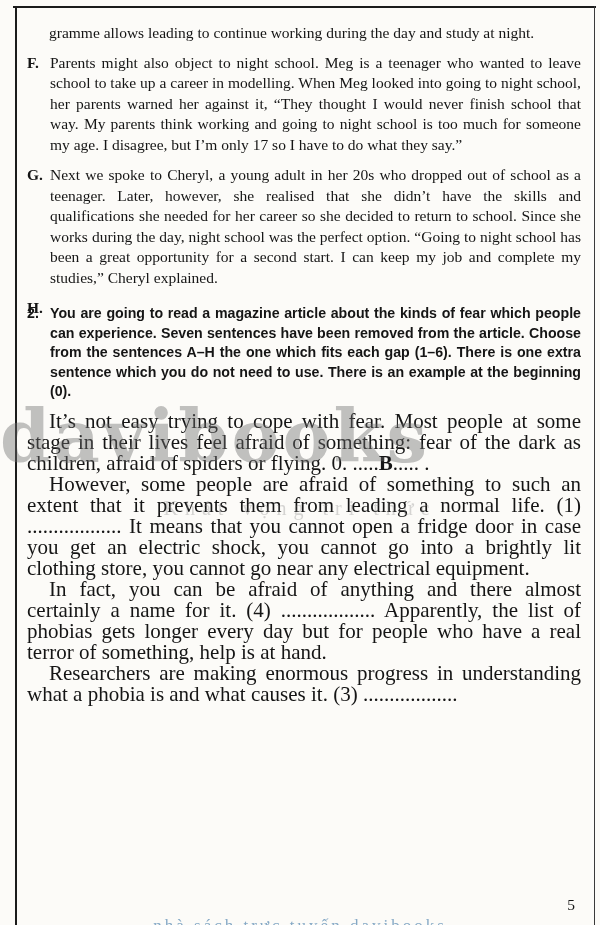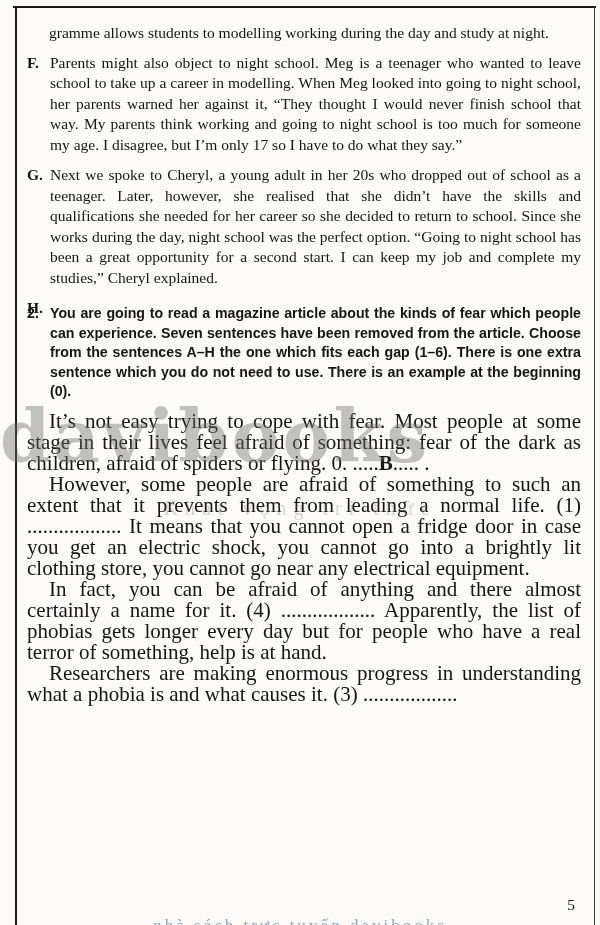--- a/index.html
+++ b/index.html
@@ -95,21 +95,21 @@
 <body>
 
 <div class="page">
 
   <div class="border-top"></div>
   <div class="border-left"></div>
   <div class="border-right"></div>
 
   <div class="content">
 
-    <p class="cont">gramme allows students to modelling working during the day and study at night.</p>
+    <p class="cont">gramme allows leading to continue working during the day and study at night.</p>
 
     <div class="item">
       <span class="label">F.</span>
       <span>Parents might also object to night school. Meg is a teenager who wanted to leave school to take up a career in modelling. When Meg looked into going to night school, her parents warned her against it, “They thought I would never finish school that way. My parents think working and going to night school is too much for someone my age. I disagree, but I’m only 17 so I have to do what they say.”</span>
     </div>
 
     <div class="item">
       <span class="label">G.</span>
       <span>Next we spoke to Cheryl, a young adult in her 20s who dropped out of school as a teenager. Later, however, she realised that she didn’t have the skills and qualifications she needed for her career so she decided to return to school. Since she works during the day, night school was the perfect option. “Going to night school has been a great opportunity for a second start. I can keep my job and complete my studies,” Cheryl explained.</span>
     </div>

